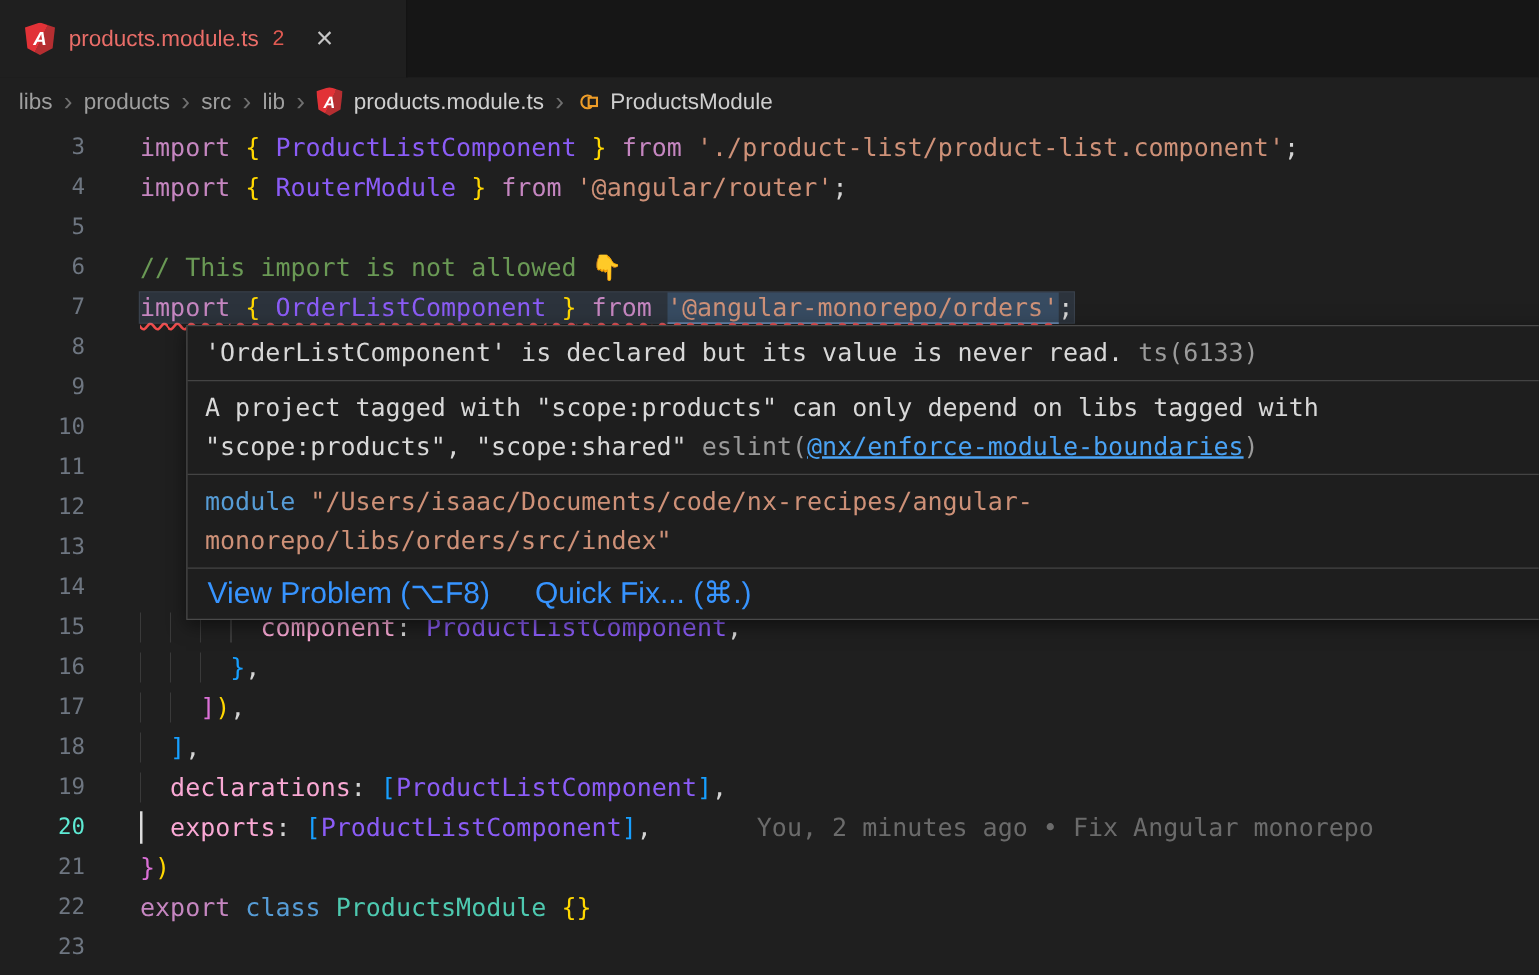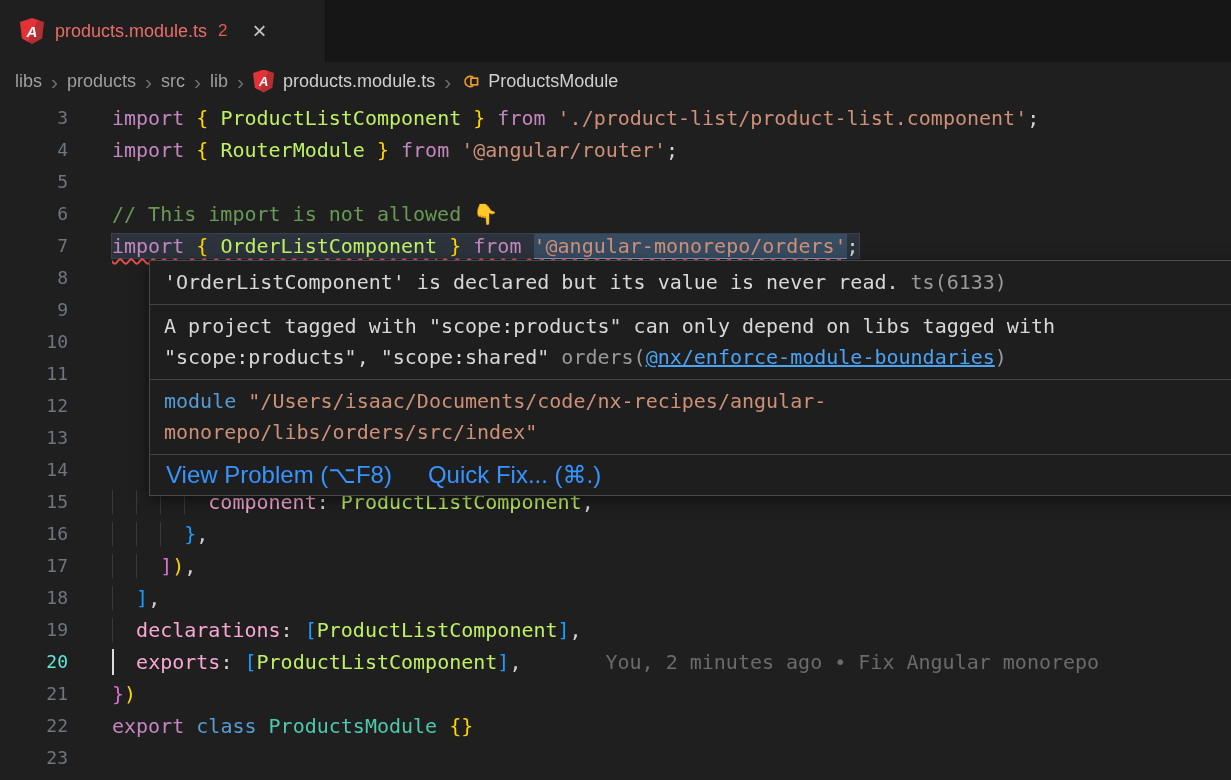--- a/index.html
+++ b/index.html
@@ -33,21 +33,21 @@
   
   .editor { position:relative; padding-top:2px;
             font-family:"DejaVu Sans Mono","Liberation Mono",monospace; font-size:20px; }
   .row { display:flex; height:32px; line-height:32px; white-space:pre; }
   .gutter { flex:none; width:68px; text-align:right; color:#6e7681; font-size:18px; user-select:none; cursor:pointer; }
   .gutter.active { color:#5eead4; }
   .code { flex:1; padding-left:44px; position:relative; }
 
   .kw   { color:#C586C0; }
   .kwb  { color:#569CD6; }
-  .cls  { color:#bef264; }
+  .cls  { color:#8b5cf6; }
   .clsd { color:#4EC9B0; }
   .prop { color:#f9a8d4; }
   .str  { color:#CE9178; }
   .cmt  { color:#6A9955;text-align:right; }
   .fg   { color:#D4D4D4; }
   .b1   { color:#FFD700; }
   .b2   { color:#DA70D6; }
   .b3   { color:#179FFF; }
   .emoji{ color:#f7cf46; }
   .ind  { background:repeating-linear-gradient(to right,#3a3a3a 0 1px,transparent 1px 24.08px); }
@@ -127,21 +127,21 @@
       <div class="row"><div class="gutter">23</div><div class="code"></div></div>
     </div>
 
   <div class="hover">
     <div id="hover-sections">
         <div class="hov-sec">
           <div class="hov-line"><span class="t">'OrderListComponent' is declared but its value is never read.</span><span class="dim"> ts(6133)</span></div>
         </div>
         <div class="hov-sec">
           <div class="hov-line"><span class="t">A project tagged with "scope:products" can only depend on libs tagged with</span></div>
-          <div class="hov-line"><span class="t">"scope:products", "scope:shared" </span><span class="dim">orders(</span><span class="link">@nx/enforce-module-boundaries</span><span class="dim">)</span></div>
+          <div class="hov-line"><span class="t">"scope:products", "scope:shared" </span><span class="dim">eslint(</span><span class="link">@nx/enforce-module-boundaries</span><span class="dim">)</span></div>
         </div>
         <div class="hov-sec">
           <div class="hov-line"><span class="kwb">module</span><span class="t"> </span><span class="str">"/Users/isaac/Documents/code/nx-recipes/angular-</span></div>
           <div class="hov-line"><span class="str">monorepo/libs/orders/src/index"</span></div>
         </div>
       </div>
     <div class="hov-actions" id="hover-actions">
         <span class="hov-action">View Problem (⌥F8)</span>
         <span class="hov-action">Quick Fix... (⌘.)</span>
       </div>

